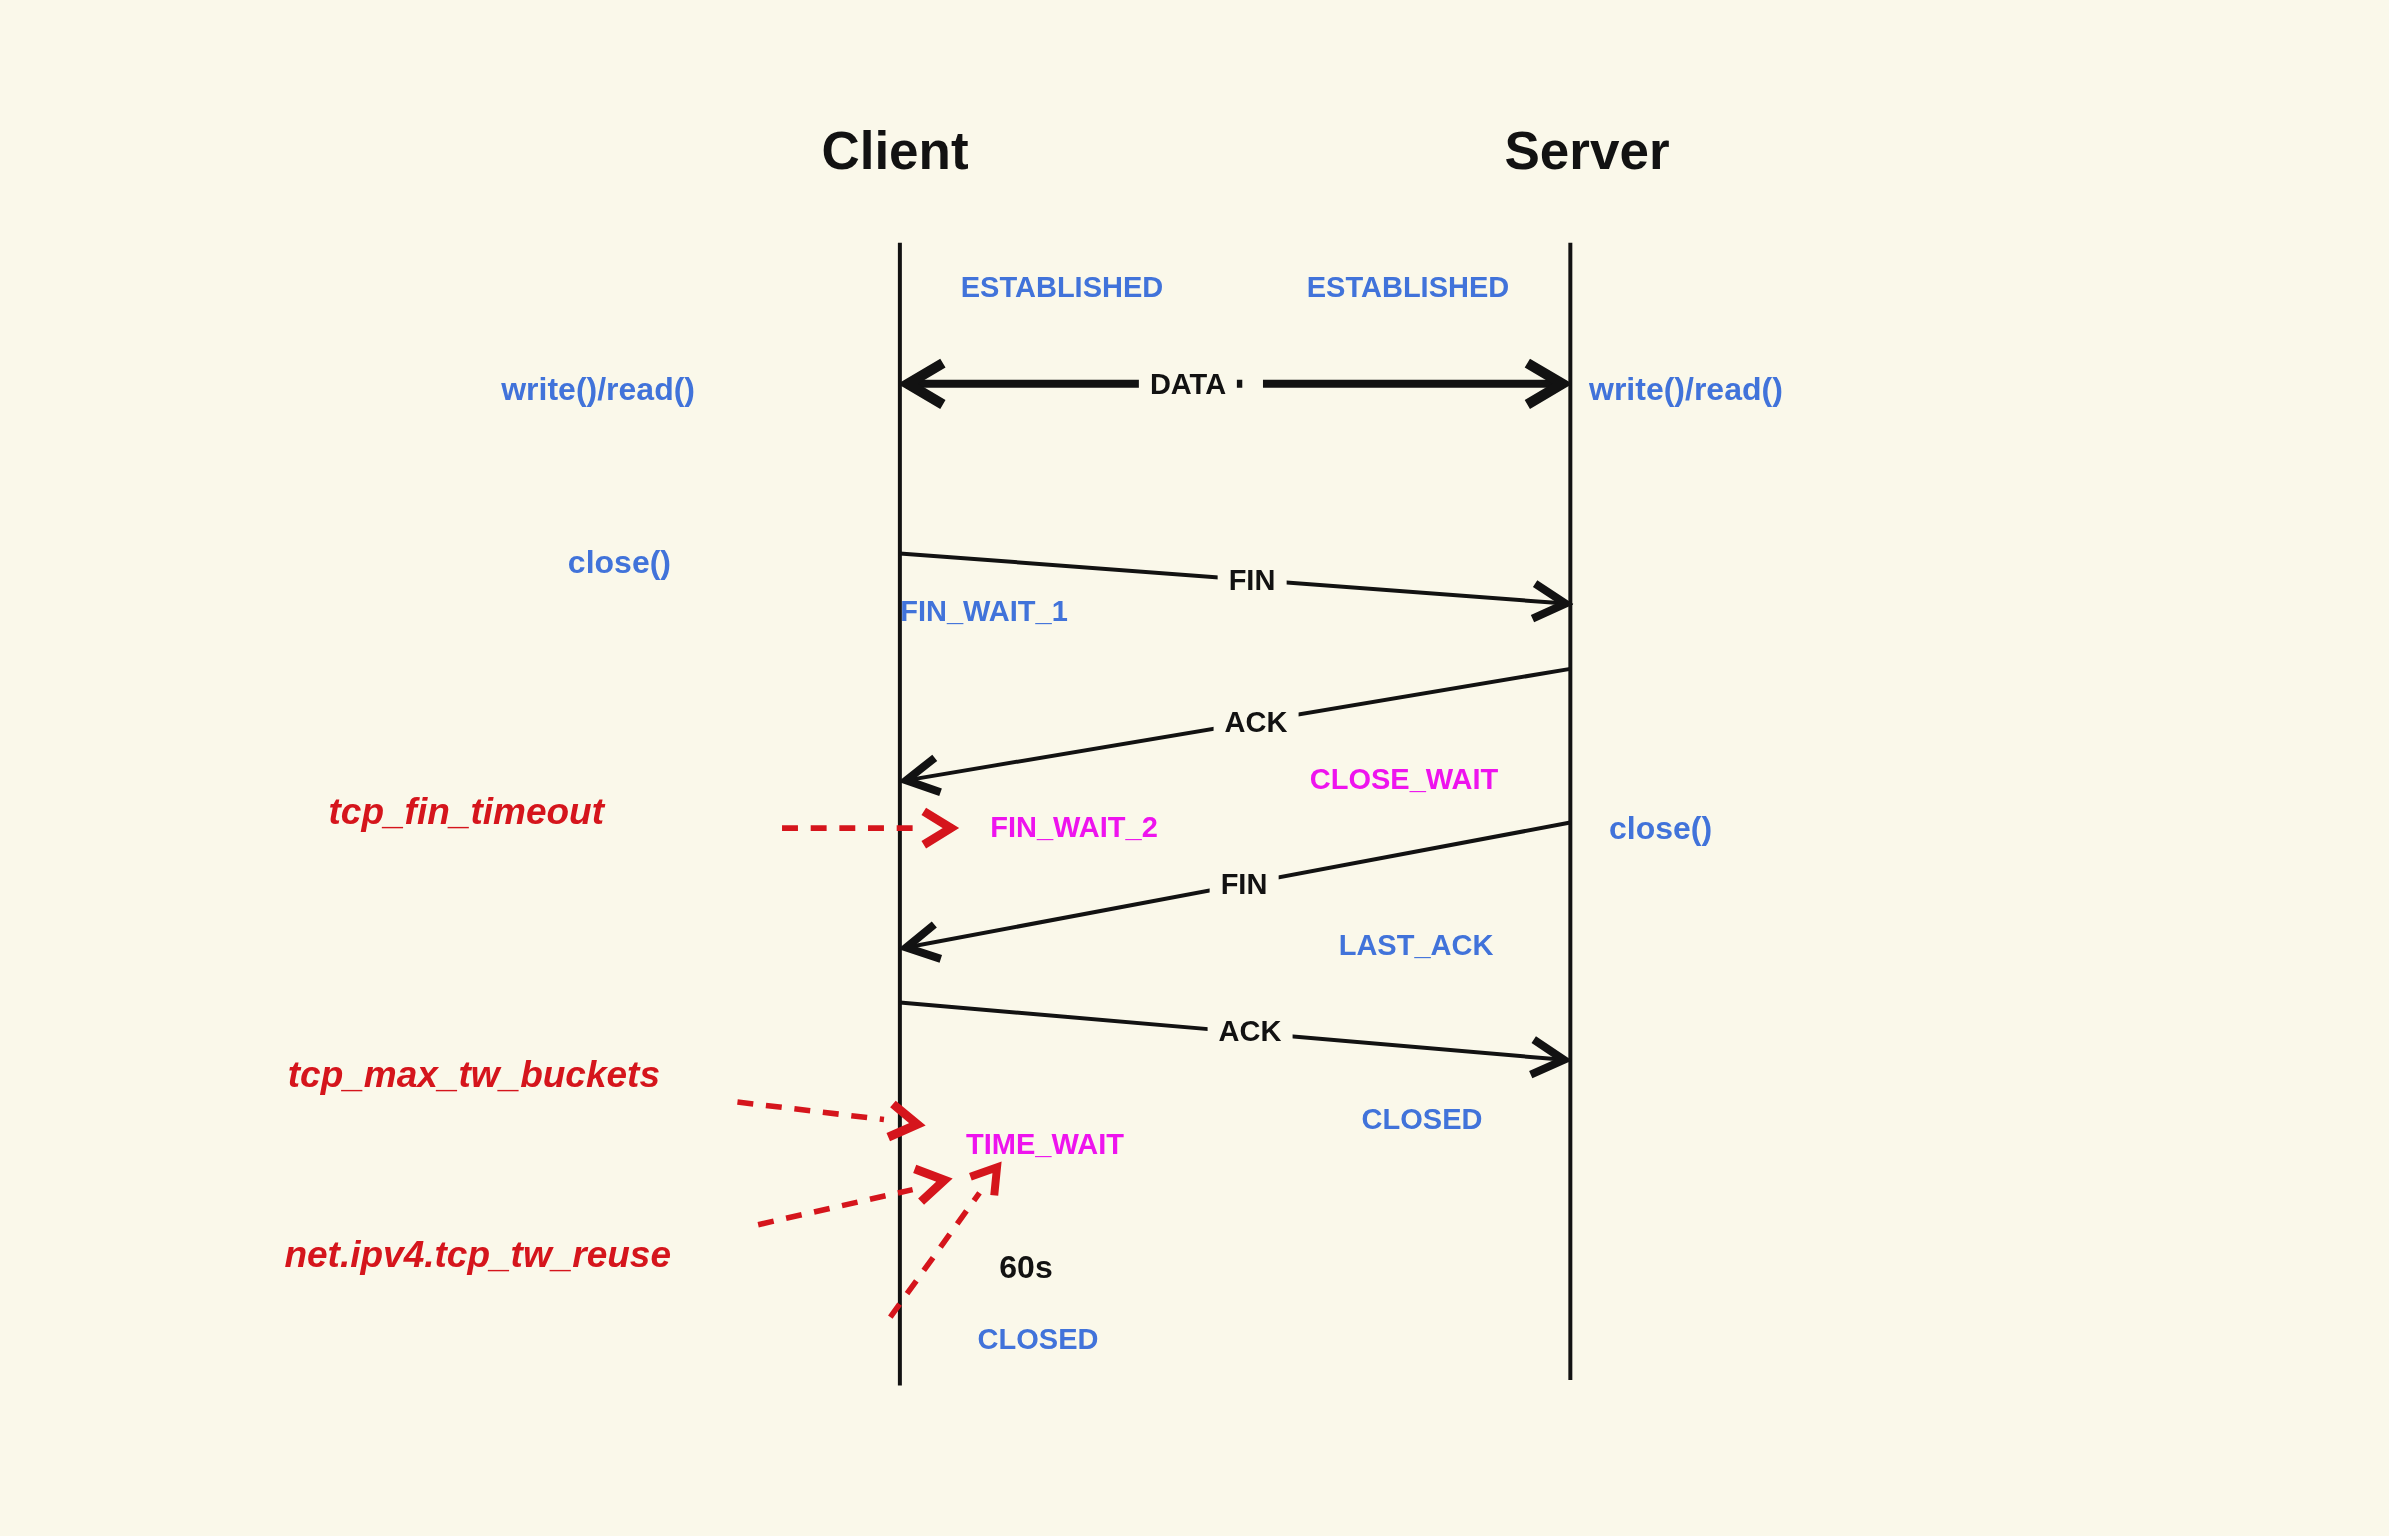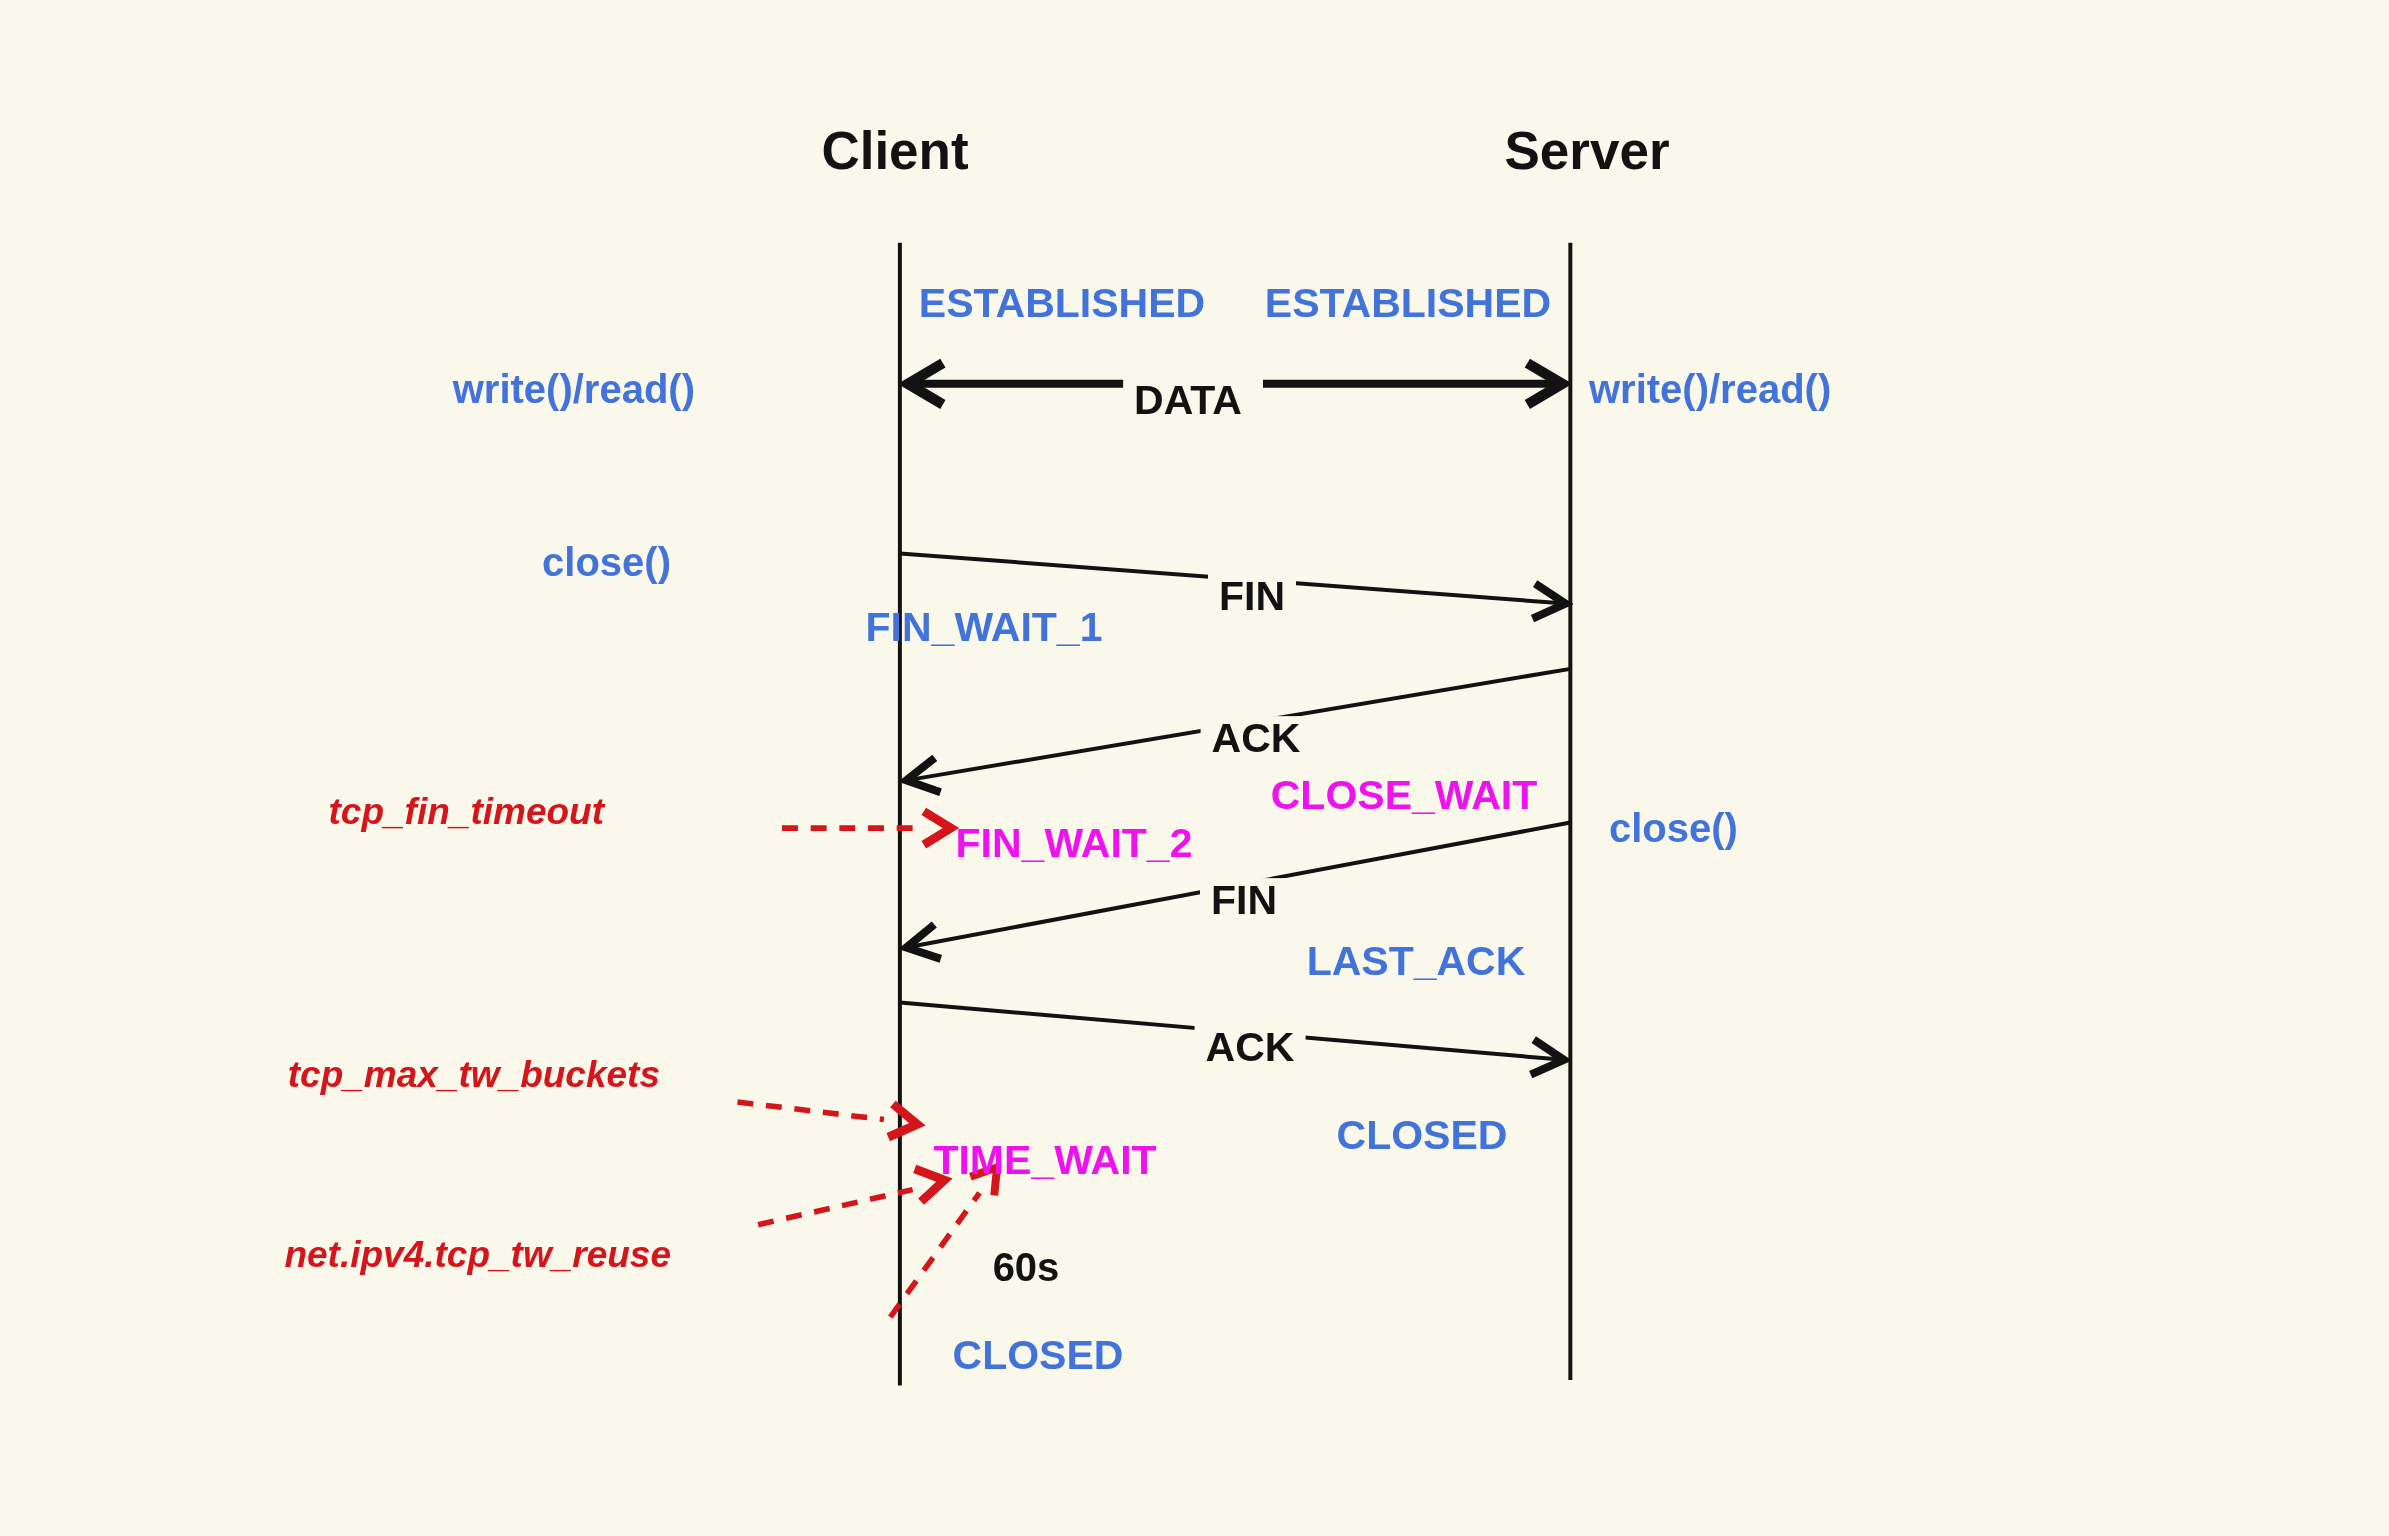--- a/index.html
+++ b/index.html
@@ -14,22 +14,22 @@
   }
   .stage{position:relative;width:2191px;height:1536px;background:var(--bg);}
   .stage svg{position:absolute;left:0;top:0;}
   .lbl{
     position:absolute;font-weight:bold;white-space:nowrap;line-height:1;
     transform:translate(-50%,-50%);
   }
   .ralign{transform:translateY(-50%);text-align:right;}
   .lalign{transform:translateY(-50%);}
   .title{font-size:53px;color:var(--ink);}
-  .s52{font-size:41px;margin-top:16px;}
-  .s50{font-size:40px;}
+  .s52{font-size:29px;}
+  .s50{font-size:32px;}
   .s47{font-size:37px;}
   .blue{color:var(--blue);}
   .mag{color:var(--magenta);}
   .red{color:var(--red);font-style:italic;}
   .ink{color:var(--ink);}
   .mask{background:var(--bg);padding:2.4px 11px;}
   .ink-stroke{stroke:var(--ink);}
   .red-stroke{stroke:var(--red);}
 </style>
 </head>

